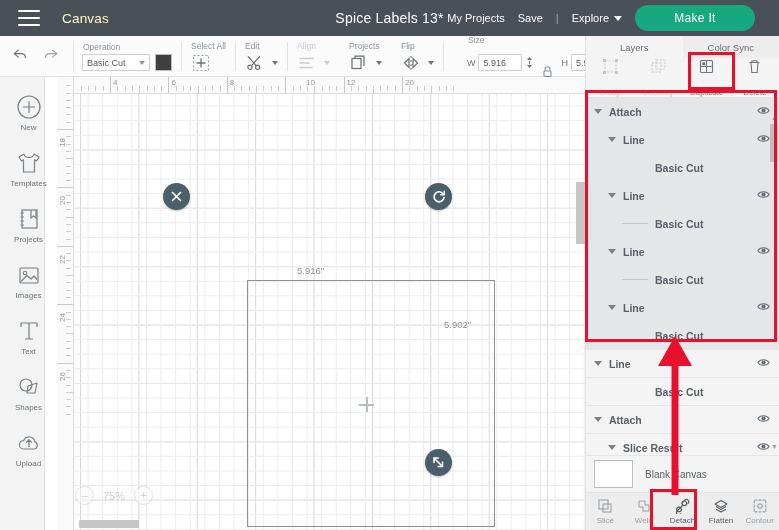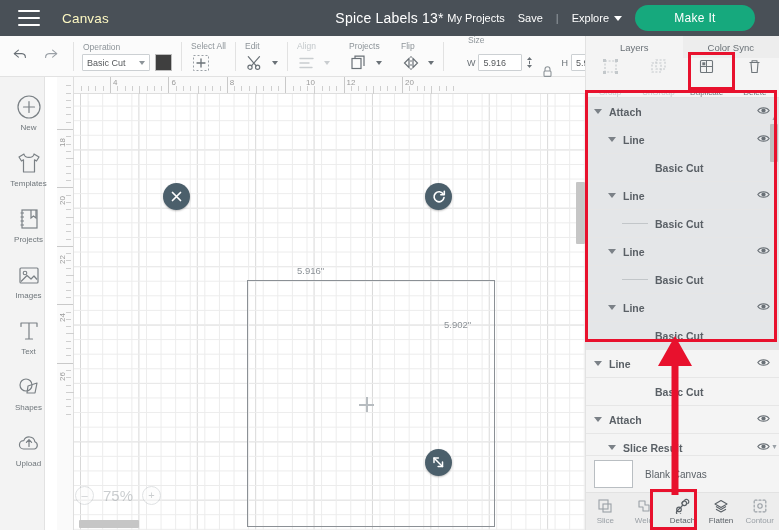--- a/index.html
+++ b/index.html
@@ -118,21 +118,21 @@
   .cross::after  { top: 7px; left: 0; height: 1.5px; width: 15px; }
   .handle { position: absolute; width: 27px; height: 27px; border-radius: 50%;
     background: #4b5f6b; display: flex; align-items: center; justify-content: center;
     cursor: pointer; box-shadow: 0 1px 2px rgba(0,0,0,.25); }
   .dim-label { position: absolute; font-size: 9.5px; color: #8c9297; }
   .zoomctl { position: absolute; left: 18px; bottom: 25px;
     display: flex; align-items: center; gap: 9px; opacity: .45; }
   .zbtn { width: 19px; height: 19px; border-radius: 50%; border: 1px solid #b9bec2;
     display: flex; align-items: center; justify-content: center; color: #8d9499;
     font-size: 11px; cursor: pointer; background: #fcfcfc; line-height: 1;}
-  .zpct { font-size: 15px; color: #8d9499; }
+  .zpct { font-size: 11px; color: #8d9499; }
   .hscroll { position: absolute; left: 22px; bottom: 2px; width: 60px; height: 8px;
     background: #c6c6c6; border-radius: 1px; cursor: pointer; }
   .vscroll-canvas { position: absolute; right: 0px; top: 105px; width: 9px; height: 62px;
     background: #c6c6c6; border-radius: 1px; cursor: pointer; }
 
   
   .rpanel { position: absolute; right: 0; top: 36px; width: 194px; bottom: 0;
     background: #f4f4f4; border-left: 1px solid #e2e2e2; }
   .rtabs { display: flex; height: 22px; background: #ededed; }
   .rtab { flex: 1; display: flex; align-items: center; justify-content: center;

